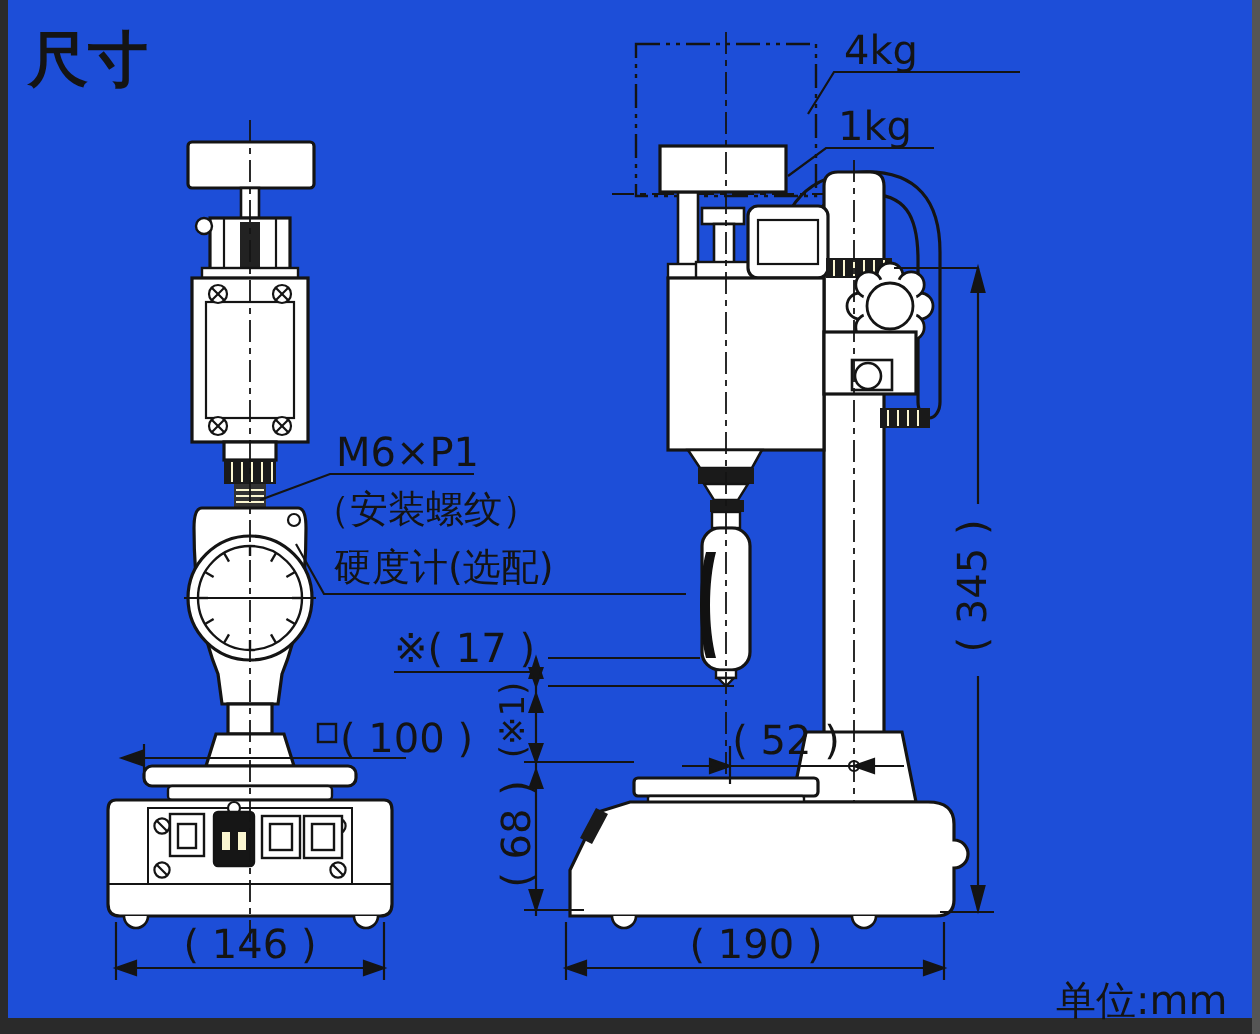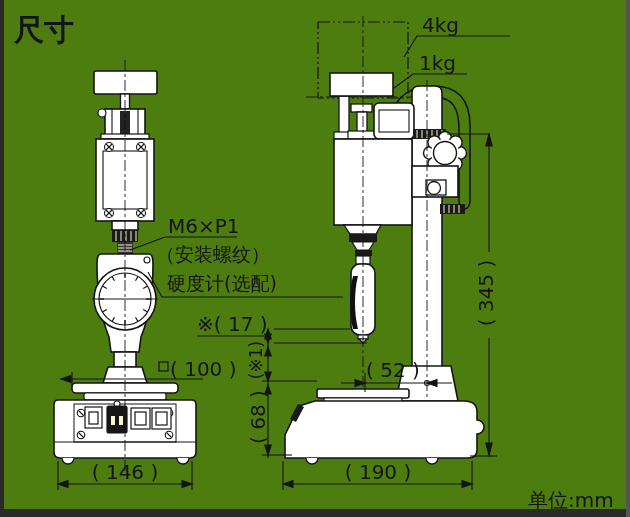--- a/index.html
+++ b/index.html
@@ -1,16 +1,16 @@
 <!DOCTYPE html>
 <html><head>
 <meta charset="utf-8">
 <style>
   html,body{margin:0;padding:0;background:#e8e8e8;}
-  .frame{position:relative;width:630px;height:517px;background:#4d7c0f;overflow:hidden;
+  .frame{position:relative;width:630px;height:517px;background:#1d4ed8;overflow:hidden;
          font-family:"DejaVu Sans",sans-serif;}
   svg{position:absolute;left:0;top:0;}
   svg text{fill:#141414;font-family:"DejaVu Sans",sans-serif;}
   .t-title{font-size:30px;font-weight:bold;}
   .t-dim{font-size:20px;}
   .t-dim-s{font-size:17px;}
   .t-label{font-size:19px;}
 </style>
 </head>
 <body>

